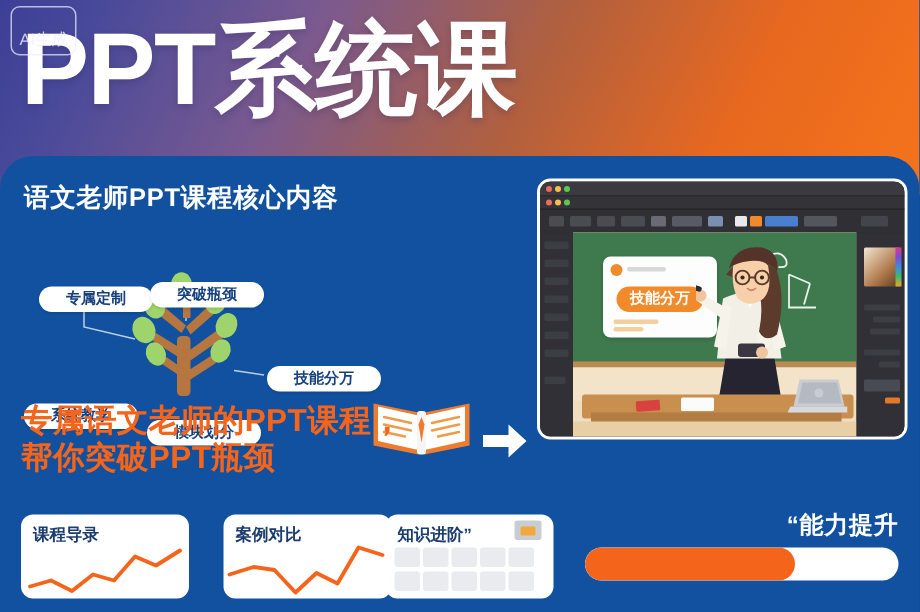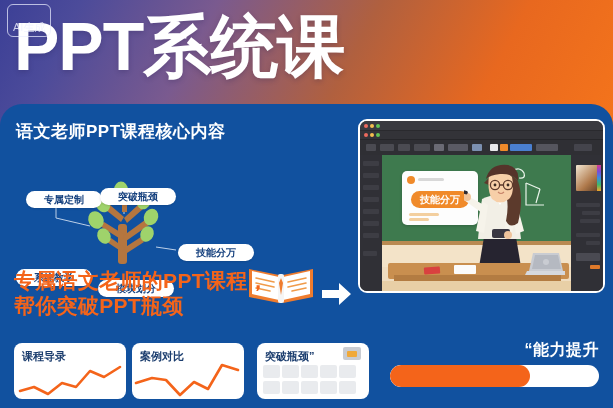--- a/index.html
+++ b/index.html
@@ -117,21 +117,21 @@
   .teacher{position:absolute;left:82px;top:6px;}
   .laptop{position:absolute;right:6px;top:96px;}
   .book-red{position:absolute;left:42px;top:112px;width:16px;height:7px;background:#d9413f;border-radius:1px;transform:rotate(-4deg);}
   .paper{position:absolute;left:72px;top:110px;width:22px;height:9px;background:#fbfbfb;border-radius:1px;}
 
   
   .card{
     position:absolute;top:343px;width:112px;height:56px;
     background:#ffffff;border-radius:8px;overflow:hidden;
   }
-  .card.c1{left:14px;} .card.c2{left:132px;} .card.c3{left:257px;}
+  .card.c1{left:14px;} .card.c2{left:149px;} .card.c3{left:257px;}
   .card-title{
     position:absolute;left:8px;top:6px;font-size:11px;font-weight:bold;
     color:#1b3d6e;white-space:nowrap;
   }
   .card svg{position:absolute;left:0;top:14px;}
   .grid-wrap{position:absolute;left:6px;top:22px;width:100px;}
   .gcell{float:left;width:17px;height:13px;background:#e9ebee;margin:0 2px 3px 0;border-radius:2px;}
   .gicon{position:absolute;right:8px;top:4px;width:18px;height:13px;background:#c9ccd2;border-radius:2px;}
   .gicon:after{content:"";position:absolute;left:4px;top:4px;width:10px;height:6px;background:#f0a93a;border-radius:1px;}
 
@@ -361,21 +361,21 @@
   </div>
 
   <div class="card c2">
     <div class="card-title">案例对比</div>
     <svg width="112" height="42" viewBox="0 0 112 42">
       <polyline points="4,26 20,21 34,23 48,38 62,25 76,32 90,8 106,13" fill="none" stroke="#f4641a" stroke-width="2.6" stroke-linecap="round" stroke-linejoin="round"></polyline>
     </svg>
   </div>
 
   <div class="card c3">
-    <div class="card-title">突破瓶颈”</div>
+    <div class="card-title">知识进阶”</div>
     <div class="gicon"></div>
     <div class="grid-wrap">
       <span class="gcell"></span>
       <span class="gcell"></span>
       <span class="gcell"></span>
       <span class="gcell"></span>
       <span class="gcell"></span>
       <span class="gcell"></span>
       <span class="gcell"></span>
       <span class="gcell"></span>

